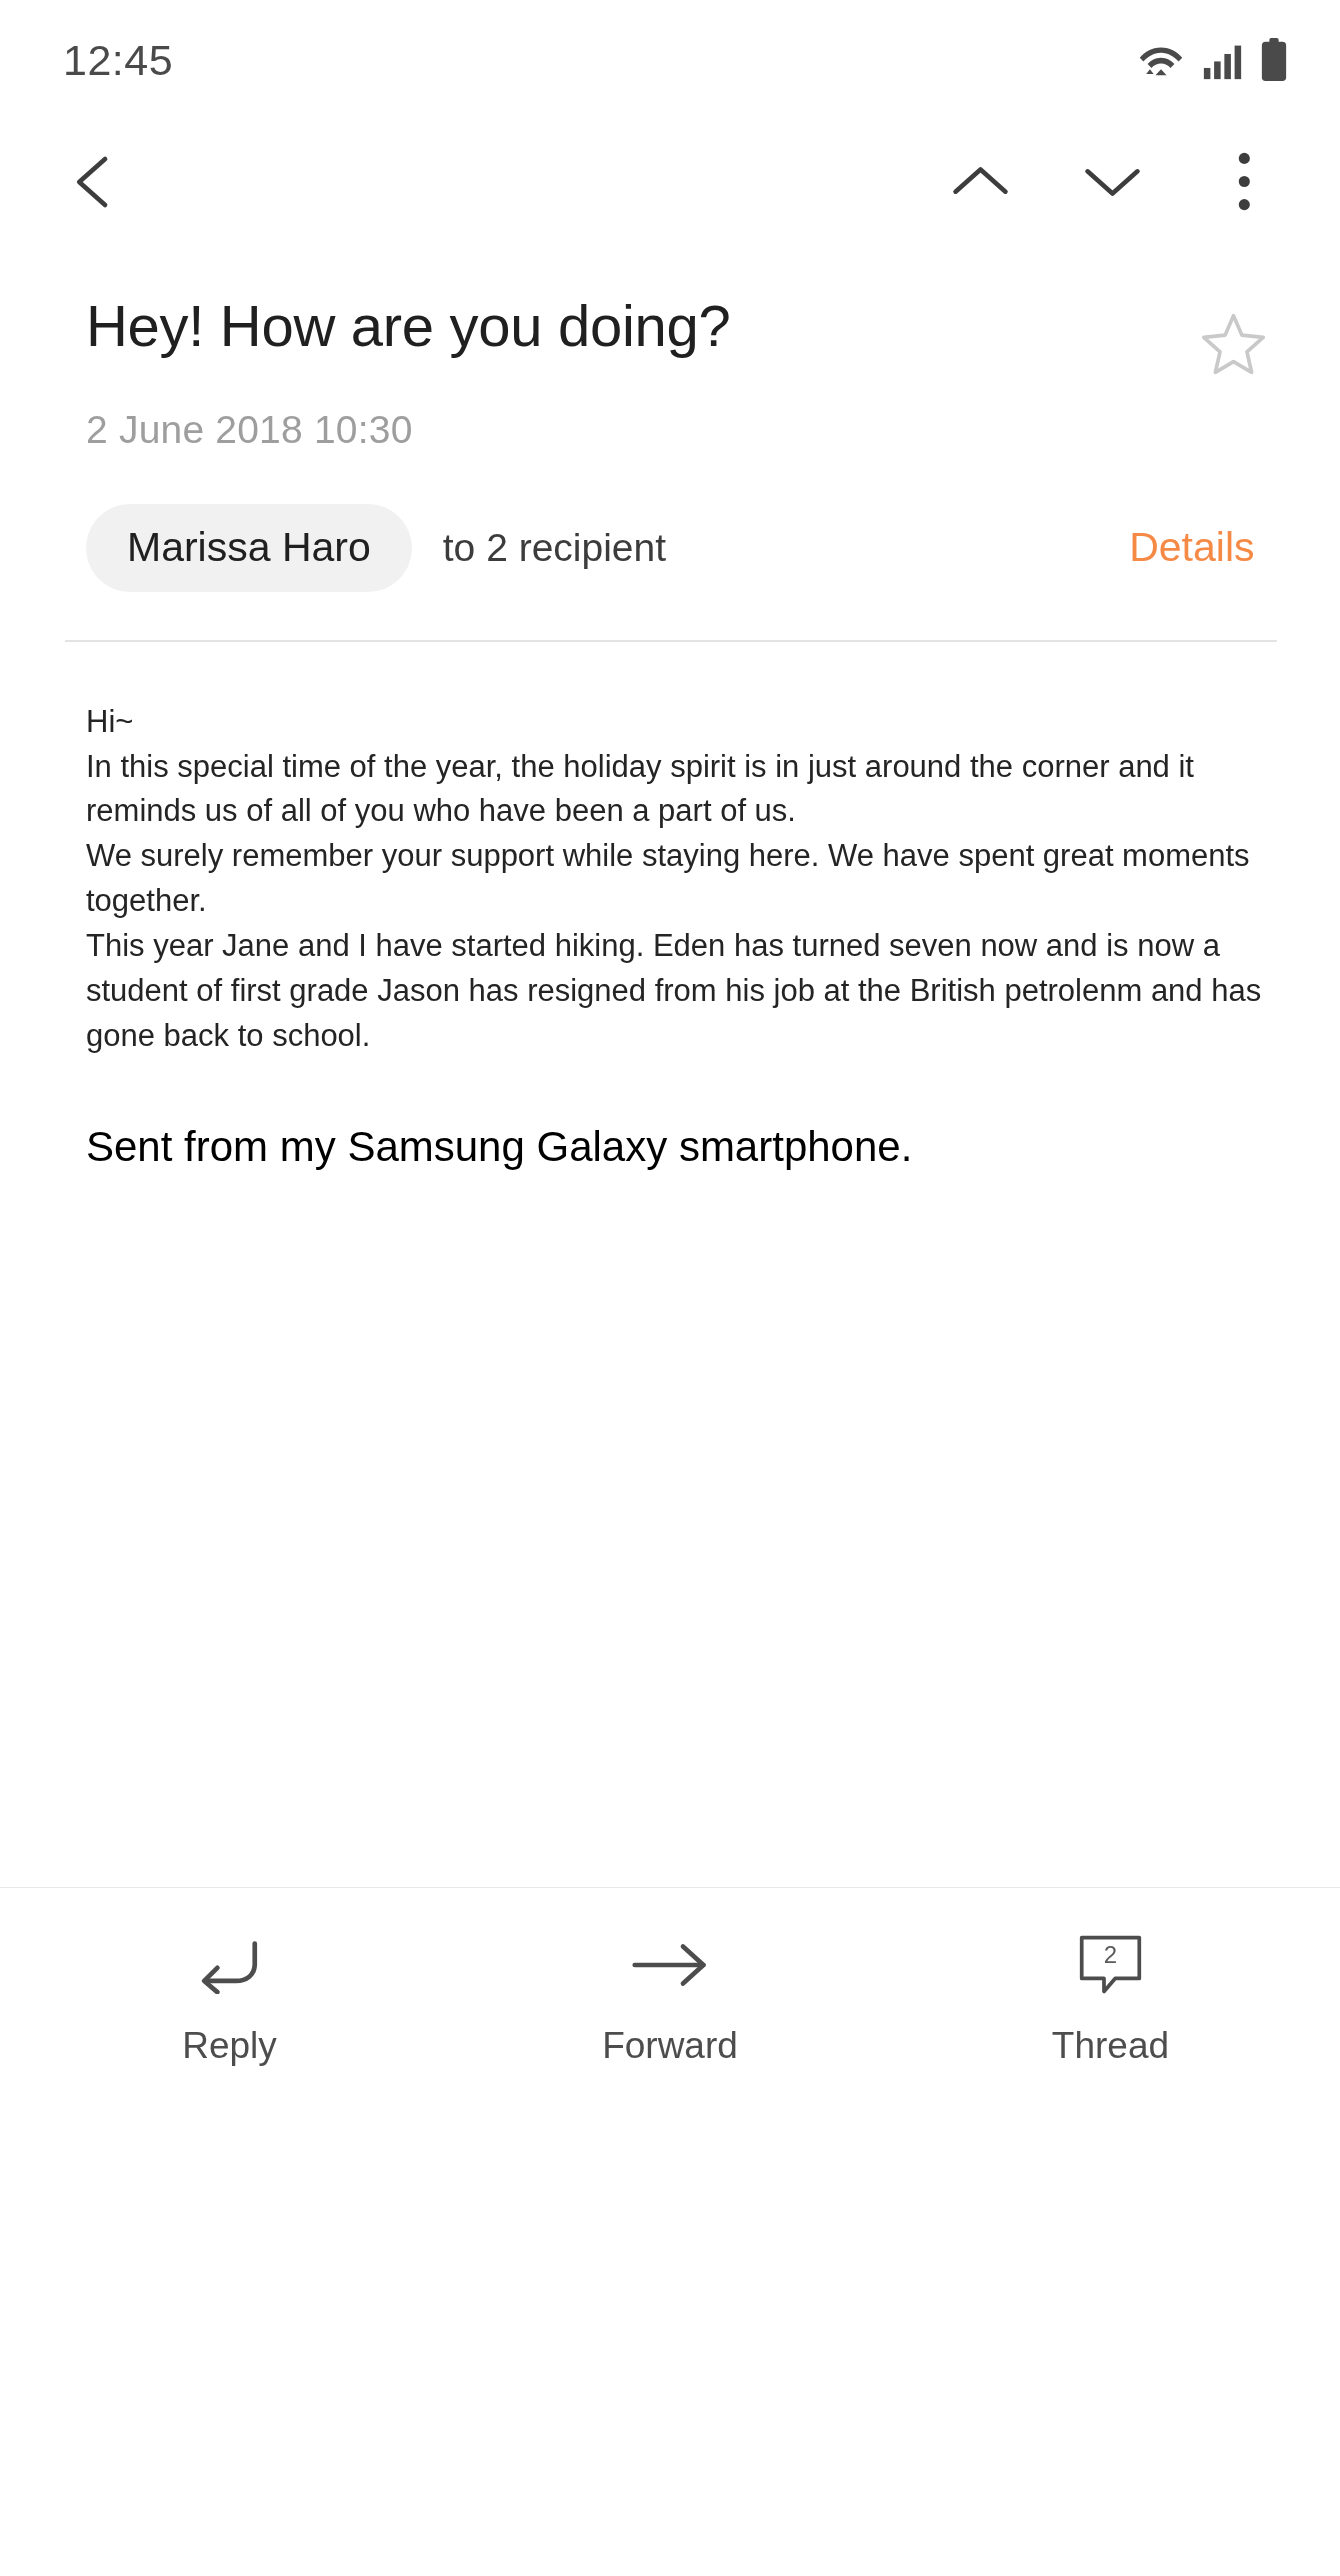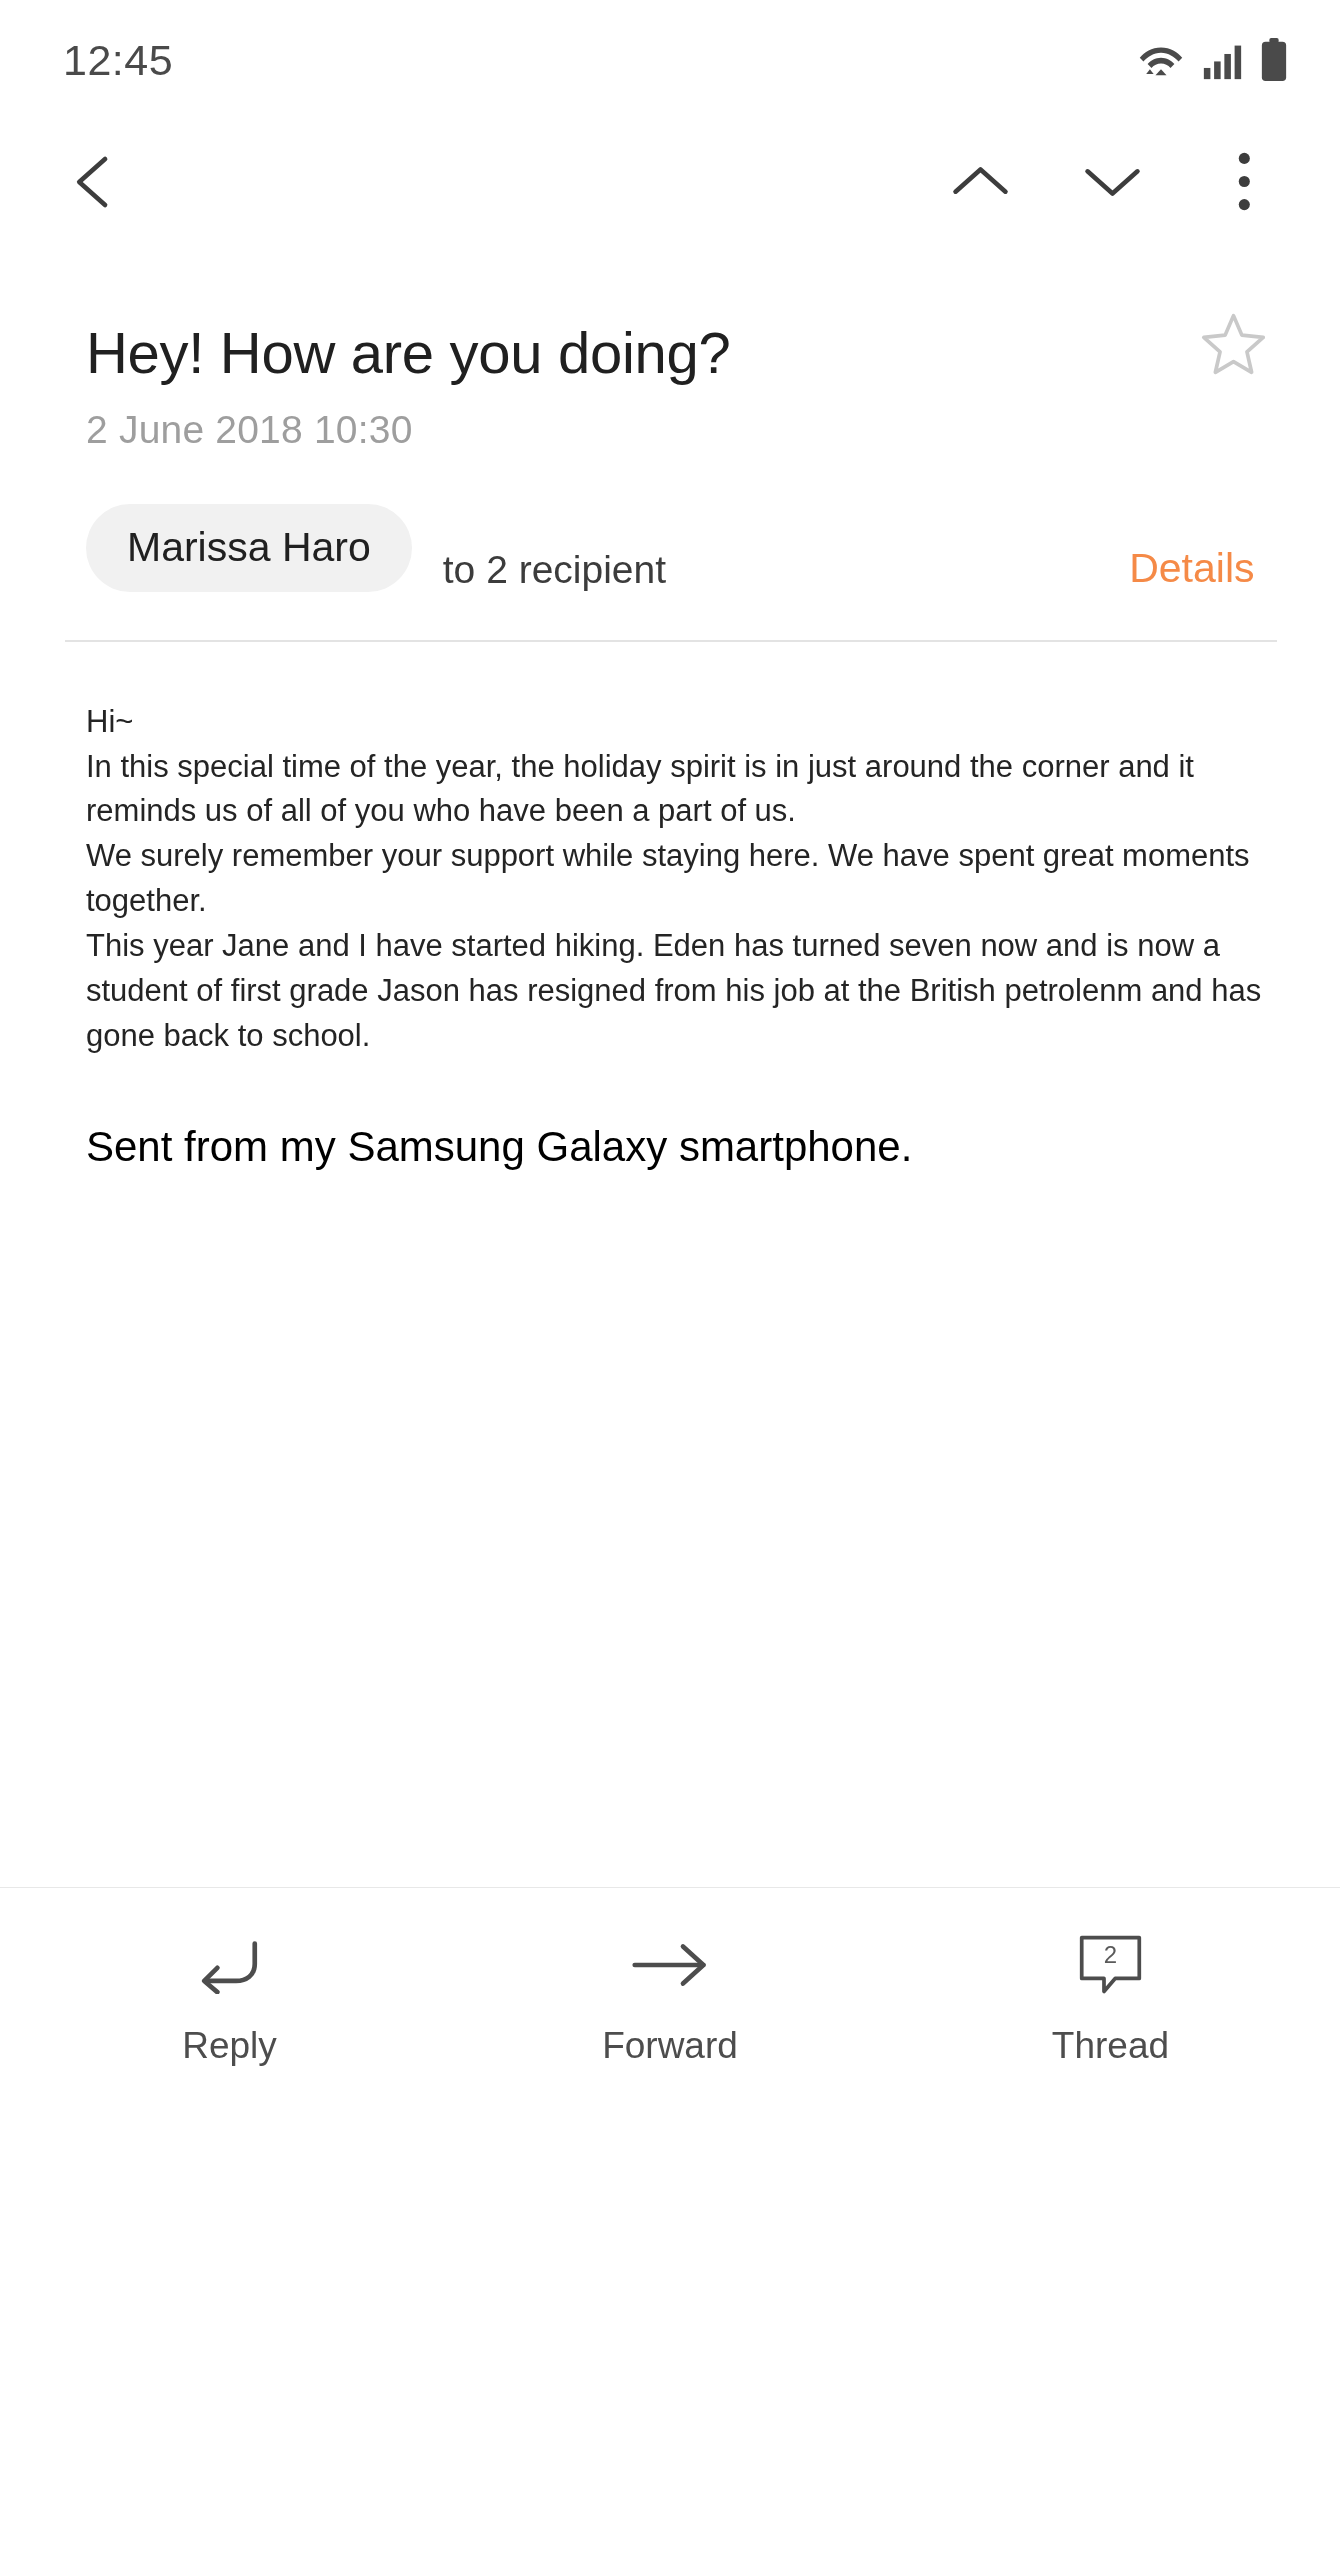--- a/index.html
+++ b/index.html
@@ -64,21 +64,21 @@
   }
   .icon-btn svg { display: block; }
 
   
   .mail-header {
     padding: 50px 65px 0 86px;
     flex: 0 0 auto;
   }
   .subject-row {
     display: flex;
-    align-items: flex-end;
+    align-items: flex-start;
     justify-content: space-between;
   }
   .subject {
     font-size: 58px;
     line-height: 1.18;
     color: #202020;
     font-weight: 400;
     letter-spacing: -0.3px;
     max-width: 1005px;
   }
@@ -96,21 +96,21 @@
   .date {
     margin-top: 20.5px;
     font-size: 39px;
     color: #9e9e9e;
     letter-spacing: 0.2px;
   }
 
   .sender-row {
     margin-top: 52px;
     display: flex;
-    align-items: flex-end;
+    align-items: center;
     padding-right: 20.5px;
   }
   .sender-chip {
     background: #f1f1f1;
     border-radius: 56px;
     padding: 20.5px 41px;
     font-size: 41px;
     color: #202020;
     white-space: nowrap;
   }

